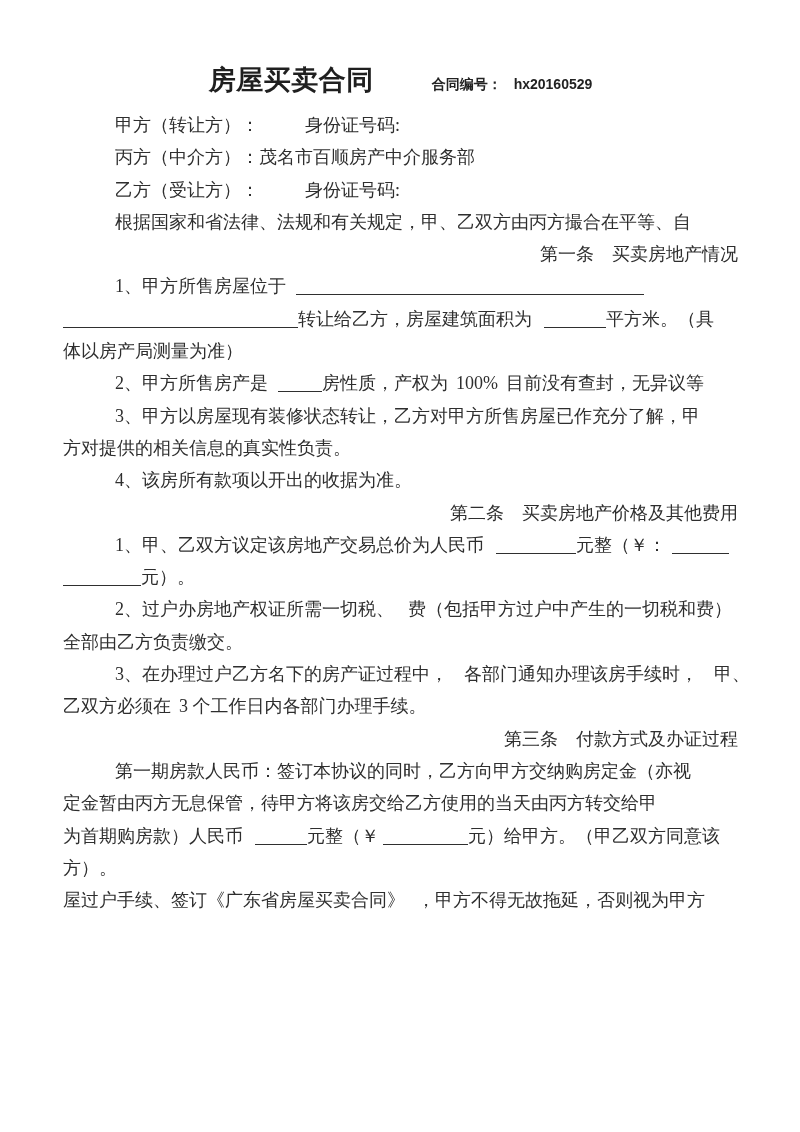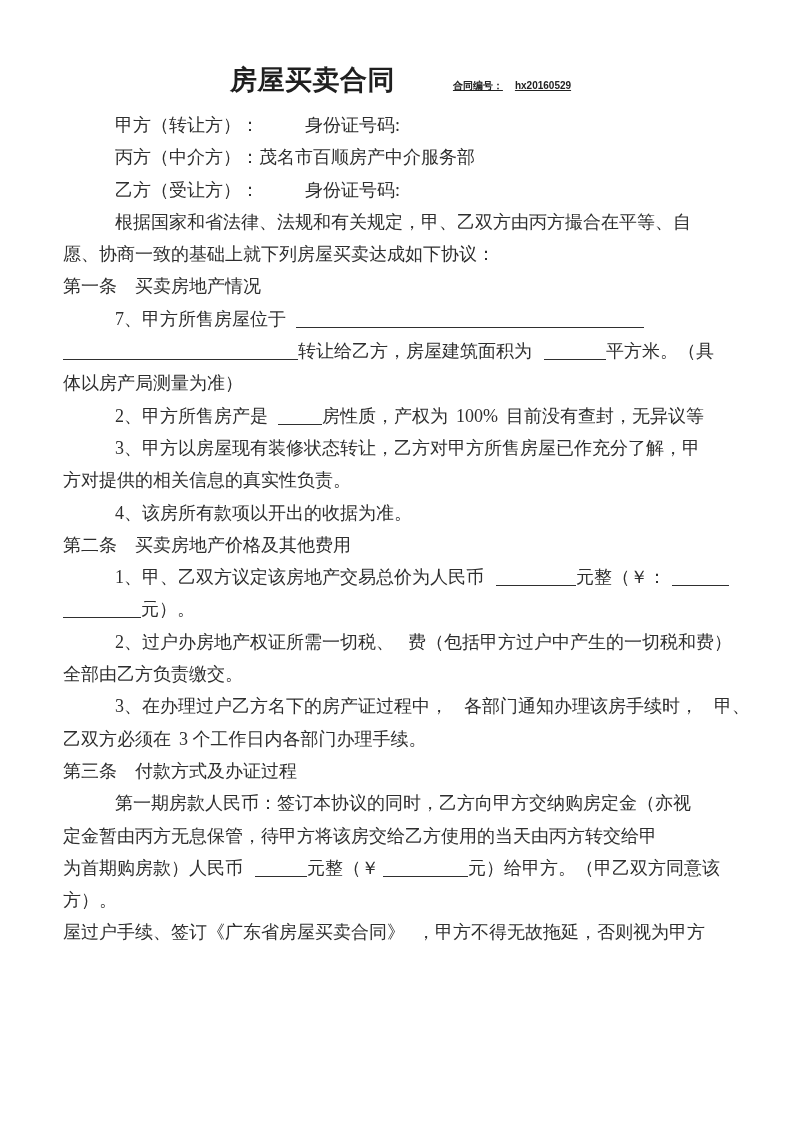--- a/index.html
+++ b/index.html
@@ -4,49 +4,48 @@
 <style>
   html,body{margin:0;padding:0;}
   body{
     width:800px;height:1132px;background:#ffffff;overflow:hidden;
     font-family:"Liberation Serif","DejaVu Serif",serif;
     color:#2e2e2e;
   }
   .page{box-sizing:border-box;width:796px;height:1132px;padding:62px 58px 0 63px;background:#fff;}
   .header-row{display:flex;justify-content:center;align-items:baseline;margin-bottom:11px;white-space:nowrap;}
   .title{font-size:27px;font-weight:bold;color:#1f1f1f;letter-spacing:0.5px;}
-  .cno{margin-left:58px;font-size:10px;font-weight:bold;color:#222;text-decoration:underline;}
+  .cno{margin-left:58px;font-size:14px;font-weight:bold;color:#222;}
   .cno-label{}
   .cno-value{margin-left:12px;font-family:"Liberation Sans","DejaVu Sans",sans-serif;}
   .body-lines{font-size:18px;}
   .line{height:32.3px;line-height:32.3px;white-space:nowrap;}
   .line.indent{padding-left:52px;}
-  .line.center{text-align:left;}
+  .line.center{text-align:right;}
   .run{display:inline;}
   .blank{display:inline-block;border-bottom:1.5px solid #2f2f2f;height:12px;vertical-align:-3px;}
   .spacer{display:inline-block;height:1px;}
 </style>
 </head>
 <body>
 
 <div class="page">
   <div class="header-row">
     <span class="title">房屋买卖合同</span>
     <span class="cno">
       <span class="cno-label">合同编号：</span><span class="cno-value">hx20160529</span>
     </span>
   </div>
   <div class="body-lines">
       <div class="line indent"><span class="run">甲方（转让方）：</span><span class="spacer" style="width: 46px;"></span><span class="run">身份证号码:</span></div>
       <div class="line indent"><span class="run">丙方（中介方）：茂名市百顺房产中介服务部</span></div>
       <div class="line indent"><span class="run">乙方（受让方）：</span><span class="spacer" style="width: 46px;"></span><span class="run">身份证号码:</span></div>
       <div class="line indent"><span class="run">根据国家和省法律、法规和有关规定，甲、乙双方由丙方撮合在平等、自</span></div>
-      <div class="line flush"><span class="run">愿、协商一致的基础上就下列房屋买卖达成如下协议：</span></div>
       <div class="line center"><span class="run">第一条</span><span class="spacer" style="width: 18px;"></span><span class="run">买卖房地产情况</span></div>
-      <div class="line indent"><span class="run">7、甲方所售房屋位于</span><span class="spacer" style="width: 10px;"></span><span class="blank" style="width: 348px;"></span></div>
+      <div class="line indent"><span class="run">1、甲方所售房屋位于</span><span class="spacer" style="width: 10px;"></span><span class="blank" style="width: 348px;"></span></div>
       <div class="line flush"><span class="blank" style="width: 235px;"></span><span class="run">转让给乙方，房屋建筑面积为</span><span class="spacer" style="width: 12px;"></span><span class="blank" style="width: 62px;"></span><span class="run">平方米。（具</span></div>
       <div class="line flush"><span class="run">体以房产局测量为准）</span></div>
       <div class="line indent"><span class="run">2、甲方所售房产是</span><span class="spacer" style="width: 10px;"></span><span class="blank" style="width: 44px;"></span><span class="run">房性质，产权为</span><span class="spacer" style="width: 8px;"></span><span class="run">100%</span><span class="spacer" style="width: 8px;"></span><span class="run">目前没有查封，无异议等</span></div>
       <div class="line indent"><span class="run">3、甲方以房屋现有装修状态转让，乙方对甲方所售房屋已作充分了解，甲</span></div>
       <div class="line flush"><span class="run">方对提供的相关信息的真实性负责。</span></div>
       <div class="line indent"><span class="run">4、该房所有款项以开出的收据为准。</span></div>
       <div class="line center"><span class="run">第二条</span><span class="spacer" style="width: 18px;"></span><span class="run">买卖房地产价格及其他费用</span></div>
       <div class="line indent"><span class="run">1、甲、乙双方议定该房地产交易总价为人民币</span><span class="spacer" style="width: 12px;"></span><span class="blank" style="width: 80px;"></span><span class="run">元整（￥：</span><span class="spacer" style="width: 6px;"></span><span class="blank" style="width: 57px;"></span></div>
       <div class="line flush"><span class="blank" style="width: 78px;"></span><span class="run">元）。</span></div>
       <div class="line indent"><span class="run">2、过户办房地产权证所需一切税、</span><span class="spacer" style="width: 14px;"></span><span class="run">费（包括甲方过户中产生的一切税和费）</span></div>

